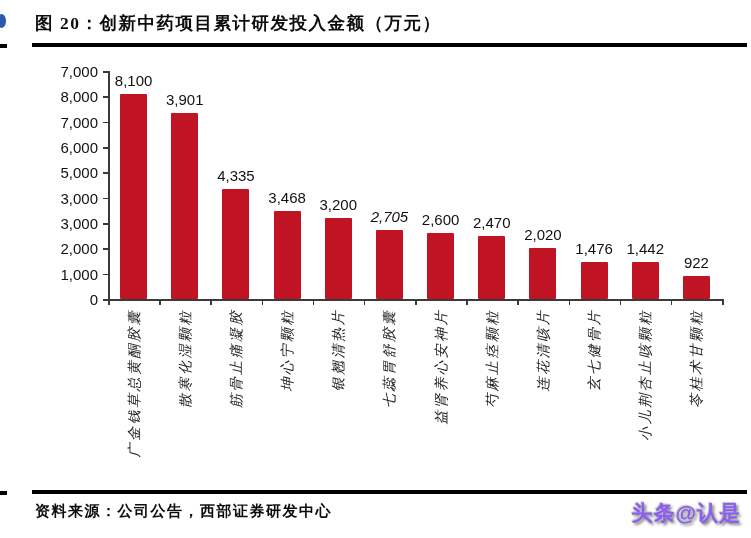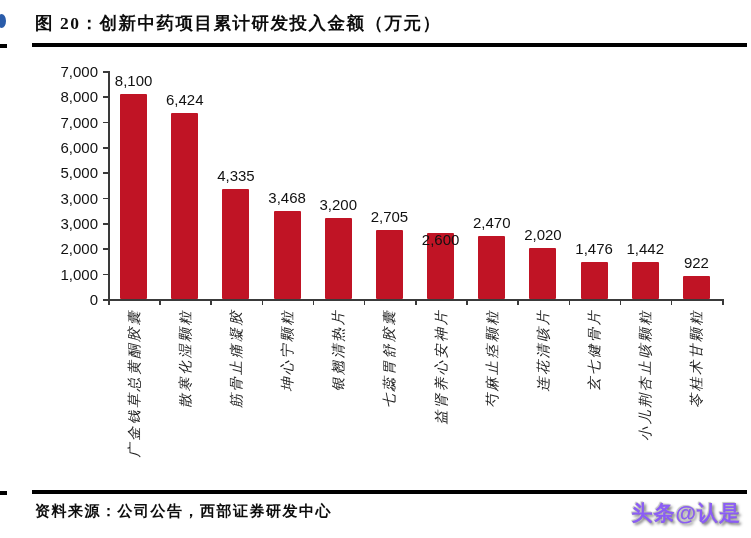--- a/index.html
+++ b/index.html
@@ -100,36 +100,36 @@
     <div class="xtick" style="left: 466.167px; top: 299px; height: 6px; background: rgb(58, 58, 58);"></div>
     <div class="xtick" style="left: 517.333px; top: 299px; height: 6px; background: rgb(58, 58, 58);"></div>
     <div class="xtick" style="left: 568.5px; top: 299px; height: 6px; background: rgb(58, 58, 58);"></div>
     <div class="xtick" style="left: 619.667px; top: 299px; height: 6px; background: rgb(58, 58, 58);"></div>
     <div class="xtick" style="left: 670.833px; top: 299px; height: 6px; background: rgb(58, 58, 58);"></div>
     <div class="xtick" style="left: 722px; top: 299px; height: 6px; background: rgb(58, 58, 58);"></div>
     <div class="bar" style="left: 120.083px; top: 93.8px; width: 27px; height: 205.2px; background: rgb(192, 20, 37);"></div>
     <div class="vlab" style="left: 91.5833px; top: 72.8px;">8,100</div>
     <div class="xlab" style="left: 125.583px; top: 308px;"><span>广金钱草总黄酮胶囊</span></div>
     <div class="bar" style="left: 171.25px; top: 112.699px; width: 27px; height: 186.301px; background: rgb(192, 20, 37);"></div>
-    <div class="vlab" style="left: 142.75px; top: 91.6987px;">6,424</div>
+    <div class="vlab" style="left: 142.75px; top: 91.6987px;">3,901</div>
     <div class="xlab" style="left: 176.75px; top: 308px;"><span>散寒化湿颗粒</span></div>
     <div class="bar" style="left: 222.417px; top: 189.18px; width: 27px; height: 109.82px; background: rgb(192, 20, 37);"></div>
     <div class="vlab" style="left: 193.917px; top: 168.18px;">4,335</div>
     <div class="xlab" style="left: 227.917px; top: 308px;"><span>筋骨止痛凝胶</span></div>
     <div class="bar" style="left: 273.583px; top: 211.144px; width: 27px; height: 87.856px; background: rgb(192, 20, 37);"></div>
     <div class="vlab" style="left: 245.083px; top: 190.144px;">3,468</div>
     <div class="xlab" style="left: 279.083px; top: 308px;"><span>坤心宁颗粒</span></div>
     <div class="bar" style="left: 324.75px; top: 217.933px; width: 27px; height: 81.0667px; background: rgb(192, 20, 37);"></div>
     <div class="vlab" style="left: 296.25px; top: 196.933px;">3,200</div>
     <div class="xlab" style="left: 330.25px; top: 308px;"><span>银翘清热片</span></div>
     <div class="bar" style="left: 375.917px; top: 230.473px; width: 27px; height: 68.5267px; background: rgb(192, 20, 37);"></div>
-    <div class="vlab" style="left: 347.417px; top: 209.473px;">2,705</div>
+    <div class="vlab" style="left: 347.417px; top: 209.473px; font-style: italic;">2,705</div>
     <div class="xlab" style="left: 381.417px; top: 308px;"><span>七蕊胃舒胶囊</span></div>
     <div class="bar" style="left: 427.083px; top: 233.133px; width: 27px; height: 65.8667px; background: rgb(192, 20, 37);"></div>
-    <div class="vlab" style="left: 398.583px; top: 212.133px; margin-top: 20px;">2,600</div>
+    <div class="vlab" style="left: 398.583px; top: 212.133px;">2,600</div>
     <div class="xlab" style="left: 432.583px; top: 308px;"><span>益肾养心安神片</span></div>
     <div class="bar" style="left: 478.25px; top: 236.427px; width: 27px; height: 62.5733px; background: rgb(192, 20, 37);"></div>
     <div class="vlab" style="left: 449.75px; top: 215.427px;">2,470</div>
     <div class="xlab" style="left: 483.75px; top: 308px;"><span>芍麻止痉颗粒</span></div>
     <div class="bar" style="left: 529.417px; top: 247.827px; width: 27px; height: 51.1733px; background: rgb(192, 20, 37);"></div>
     <div class="vlab" style="left: 500.917px; top: 226.827px;">2,020</div>
     <div class="xlab" style="left: 534.917px; top: 308px;"><span>连花清咳片</span></div>
     <div class="bar" style="left: 580.583px; top: 261.608px; width: 27px; height: 37.392px; background: rgb(192, 20, 37);"></div>
     <div class="vlab" style="left: 552.083px; top: 241px;">1,476</div>
     <div class="xlab" style="left: 586.083px; top: 308px;"><span>玄七健骨片</span></div>

